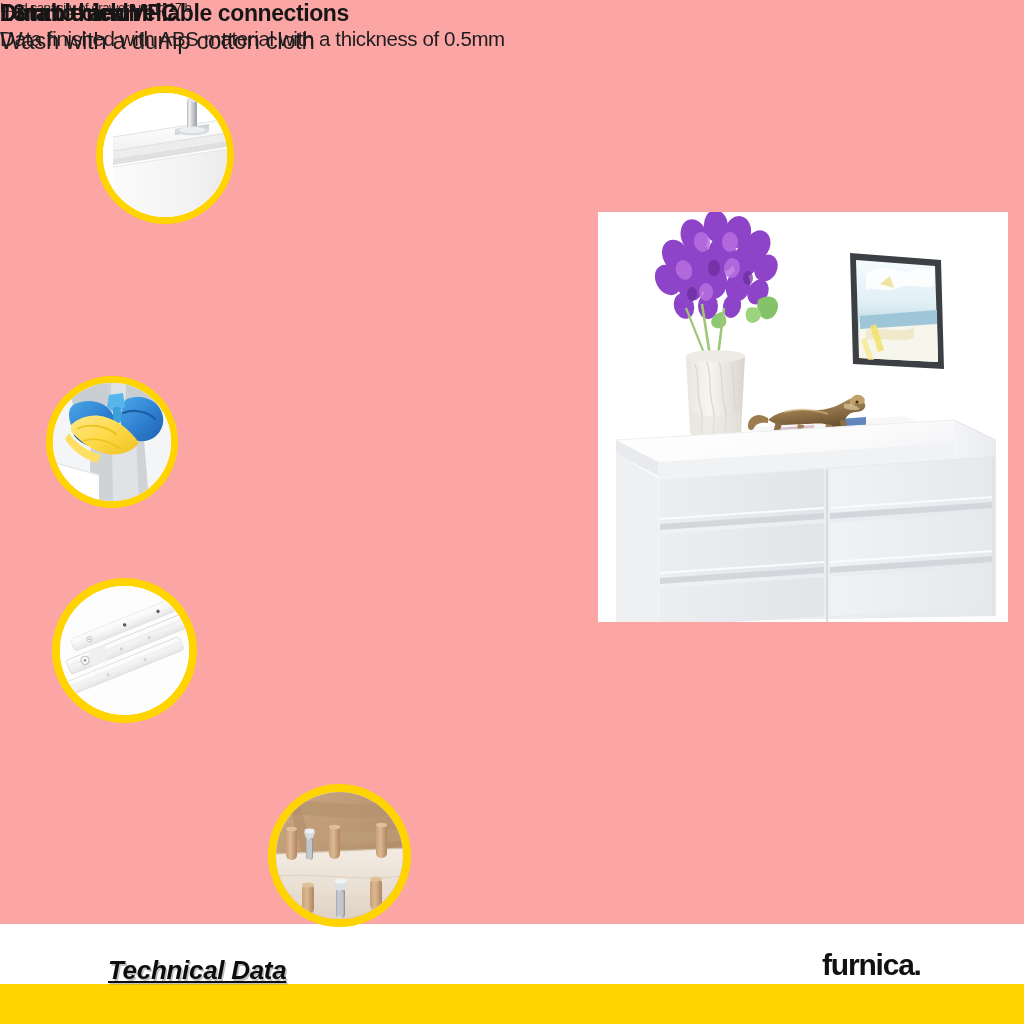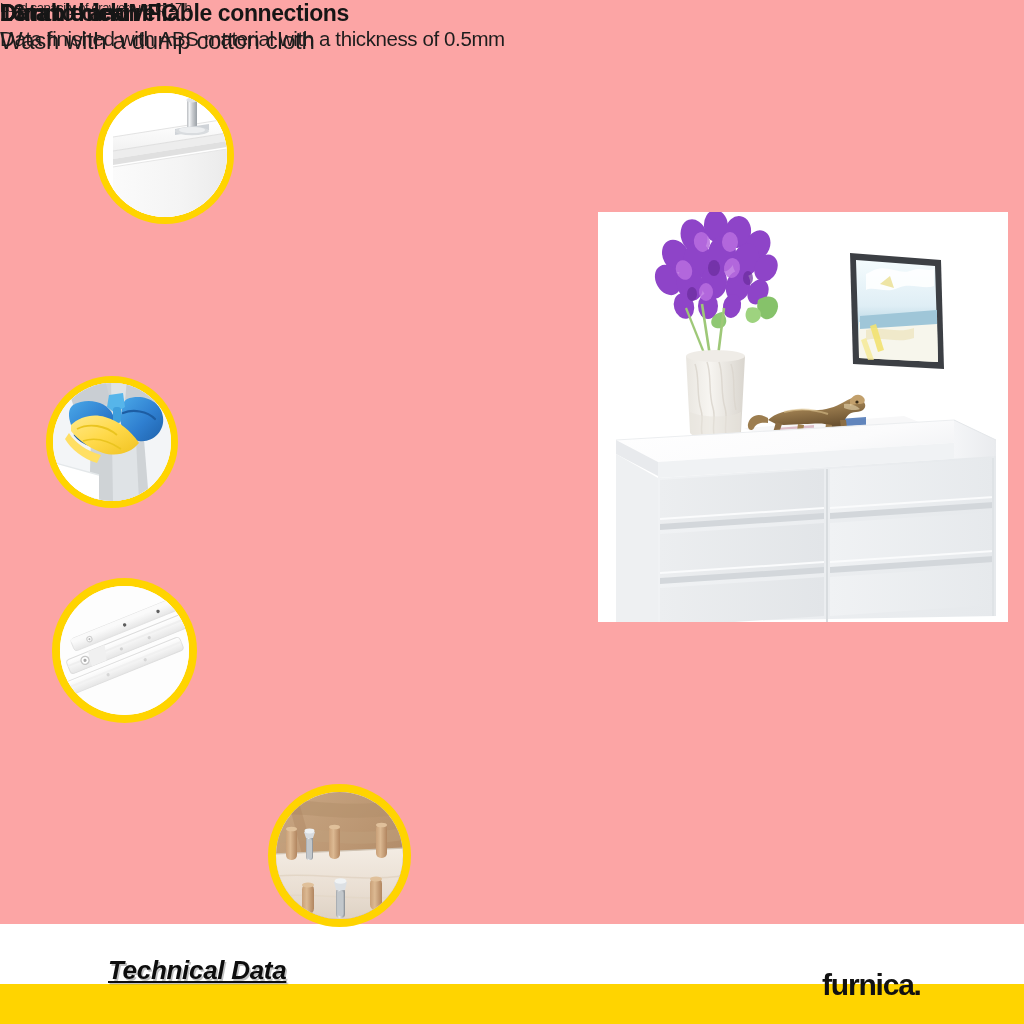--- a/index.html
+++ b/index.html
@@ -105,21 +105,20 @@
   }
   #brand {
     position: absolute;
     left: 822px;
     top: 948px;
     font-size: 30px;
     font-weight: bold;
     color: #111111;
     letter-spacing: -1.2px;
     white-space: nowrap;
-    margin-top: 20px;
   }
 </style>
 </head>
 <body>
 
 <div id="page">
 
   <div class="feature">
     <div class="icon-ring" id="f1-ring">
       <div class="icon-inner">

